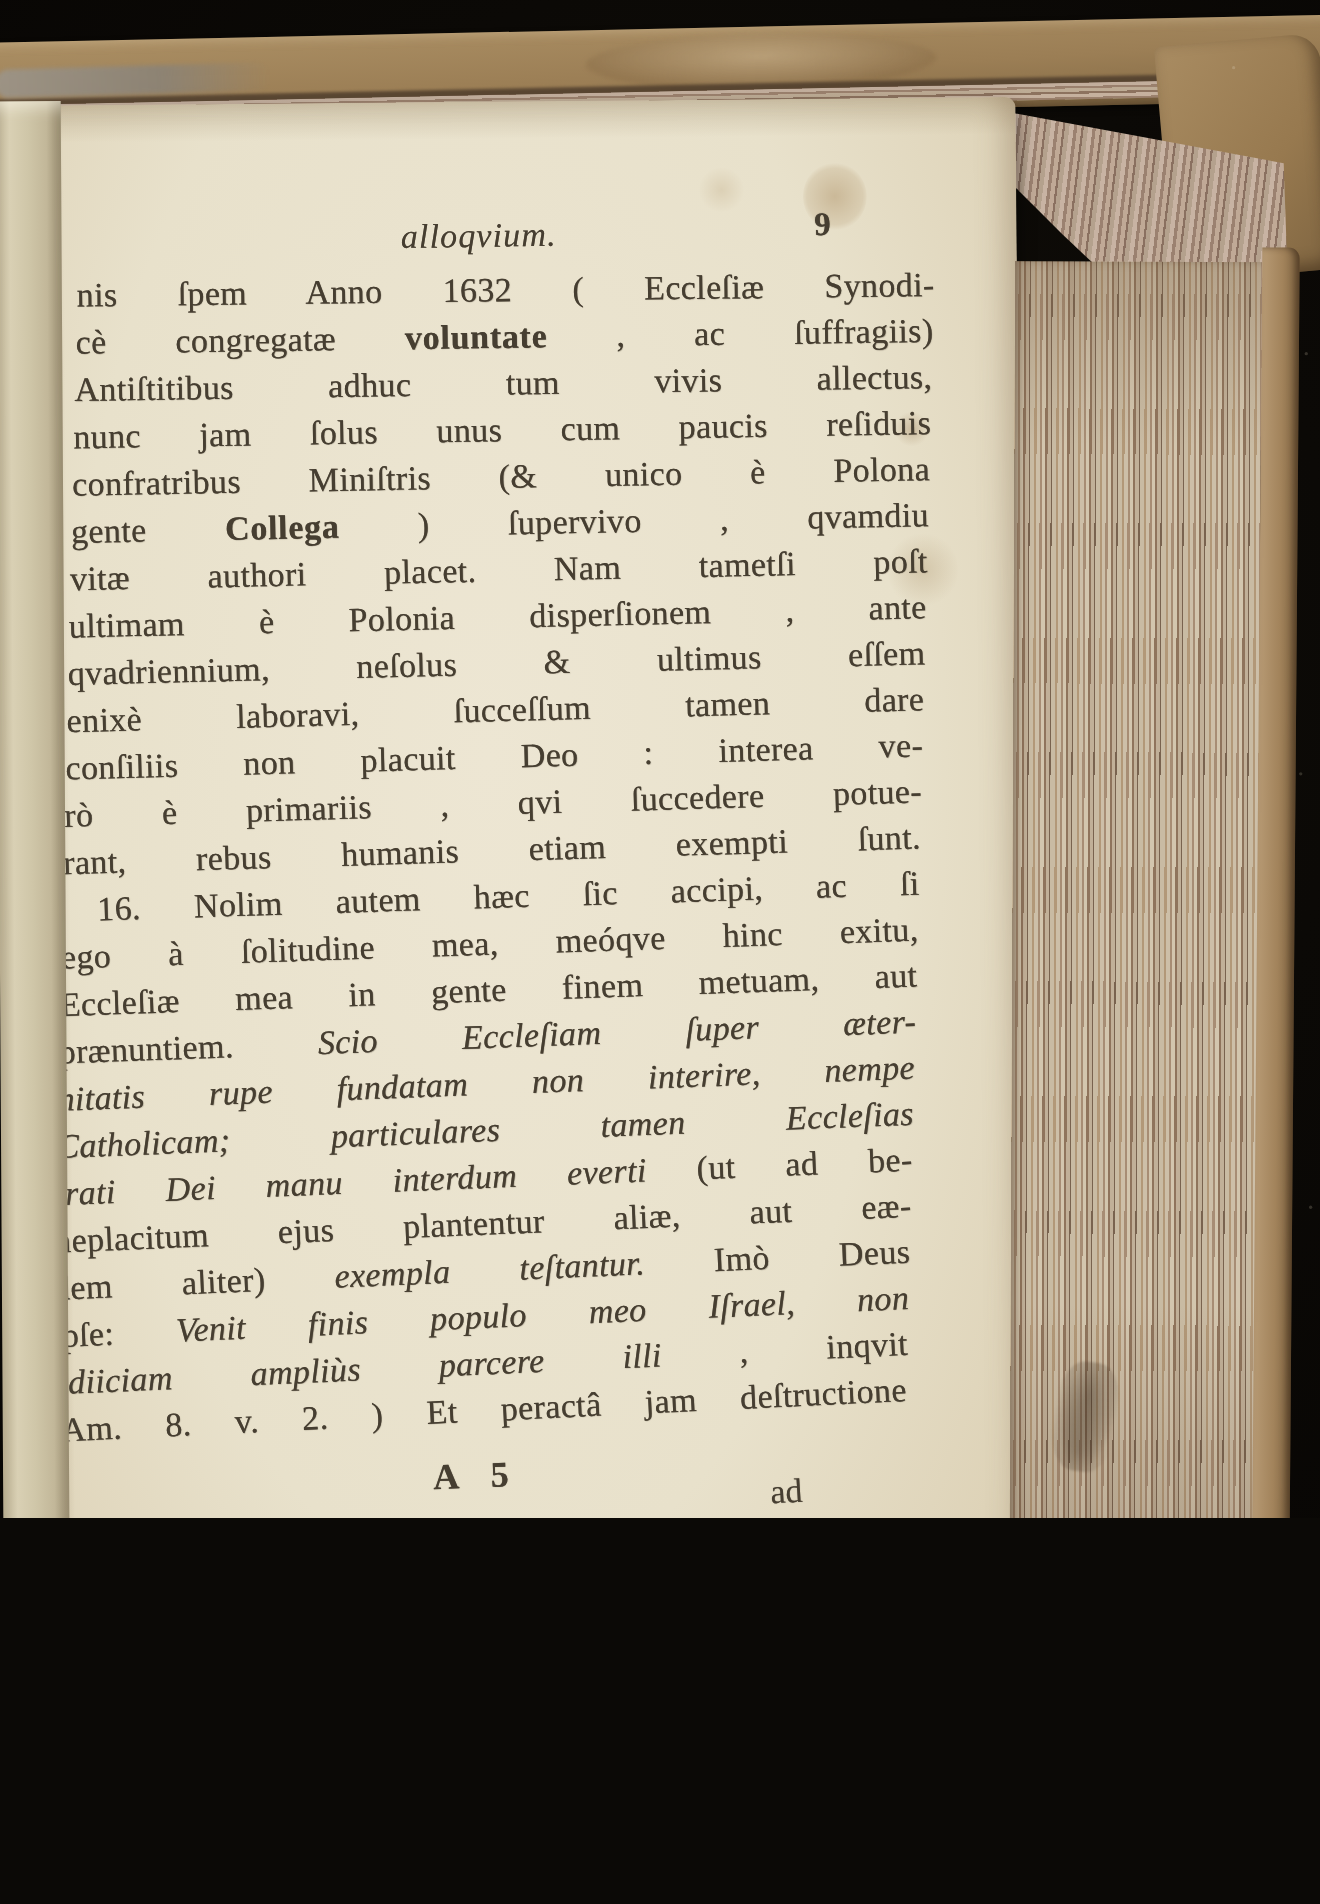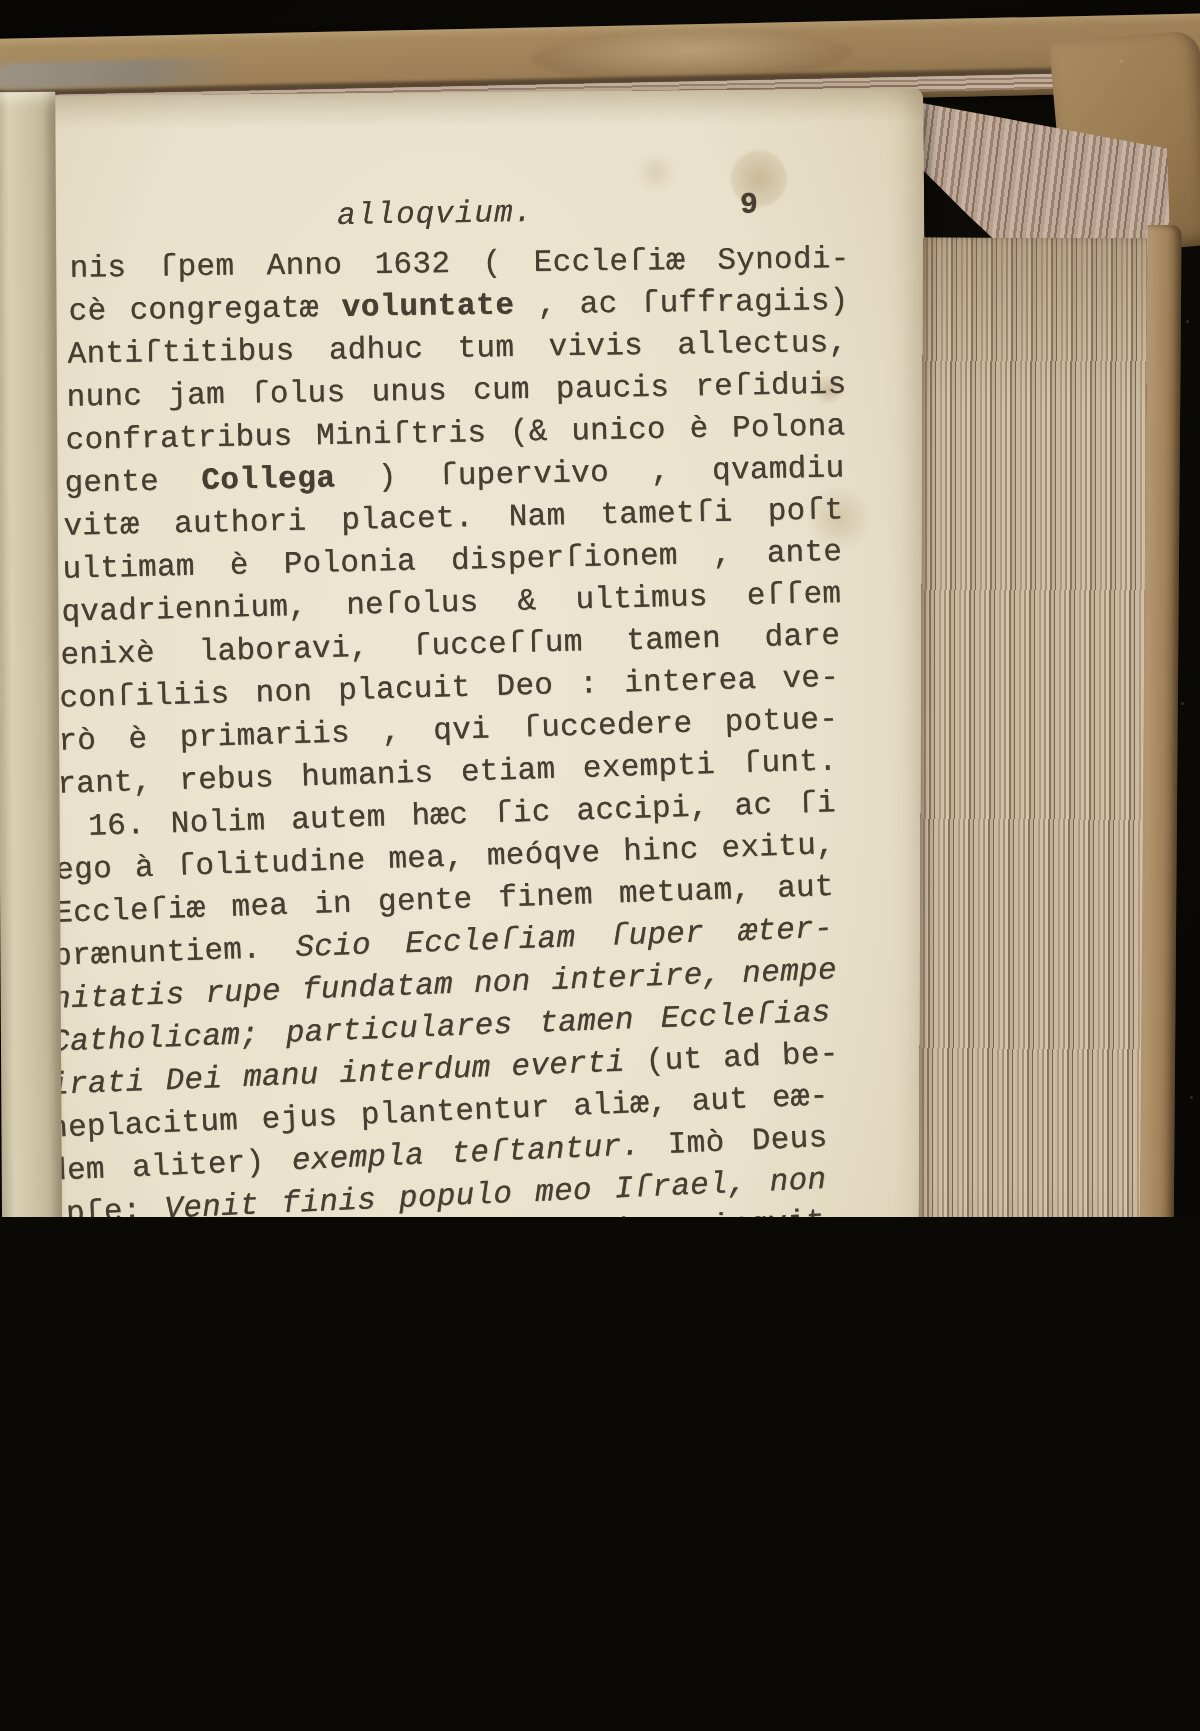--- a/index.html
+++ b/index.html
@@ -1,19 +1,19 @@
 <!DOCTYPE html>
 <html style="--ink: #463e31;"><head>
 <meta charset="utf-8">
 <style>
   html,body{margin:0;padding:0;background:#0b0906;}
   .scene{
-    position:relative;width:1200px;height:1217px;overflow:hidden;
+    position:relative;width:1200px;height:1380px;overflow:hidden;
     background:radial-gradient(ellipse at 55% 45%, #14100a 0%, #0b0906 60%, #080604 100%);
-    font-family:Liberation Mono, monospace;
+    font-family:Liberation Serif, serif;
   }
   
   .leather-top{
     position:absolute;left:-28px;top:26px;width:1268px;height:78px;
     transform:rotate(-1.2deg);border-radius:8px 16px 4px 4px;
     background:linear-gradient(178deg,#a5placeholder 0%,#a1殻 100%);
     background:linear-gradient(178deg,#ab8f64 0%,#9b7e55 55%,#826944 100%);
     box-shadow:0 3px 6px rgba(0,0,0,.5), inset 0 -10px 12px -6px rgba(55,38,22,.55), inset 0 6px 10px -4px rgba(230,210,175,.35);
   }
   .leather-top .wrinkle{

